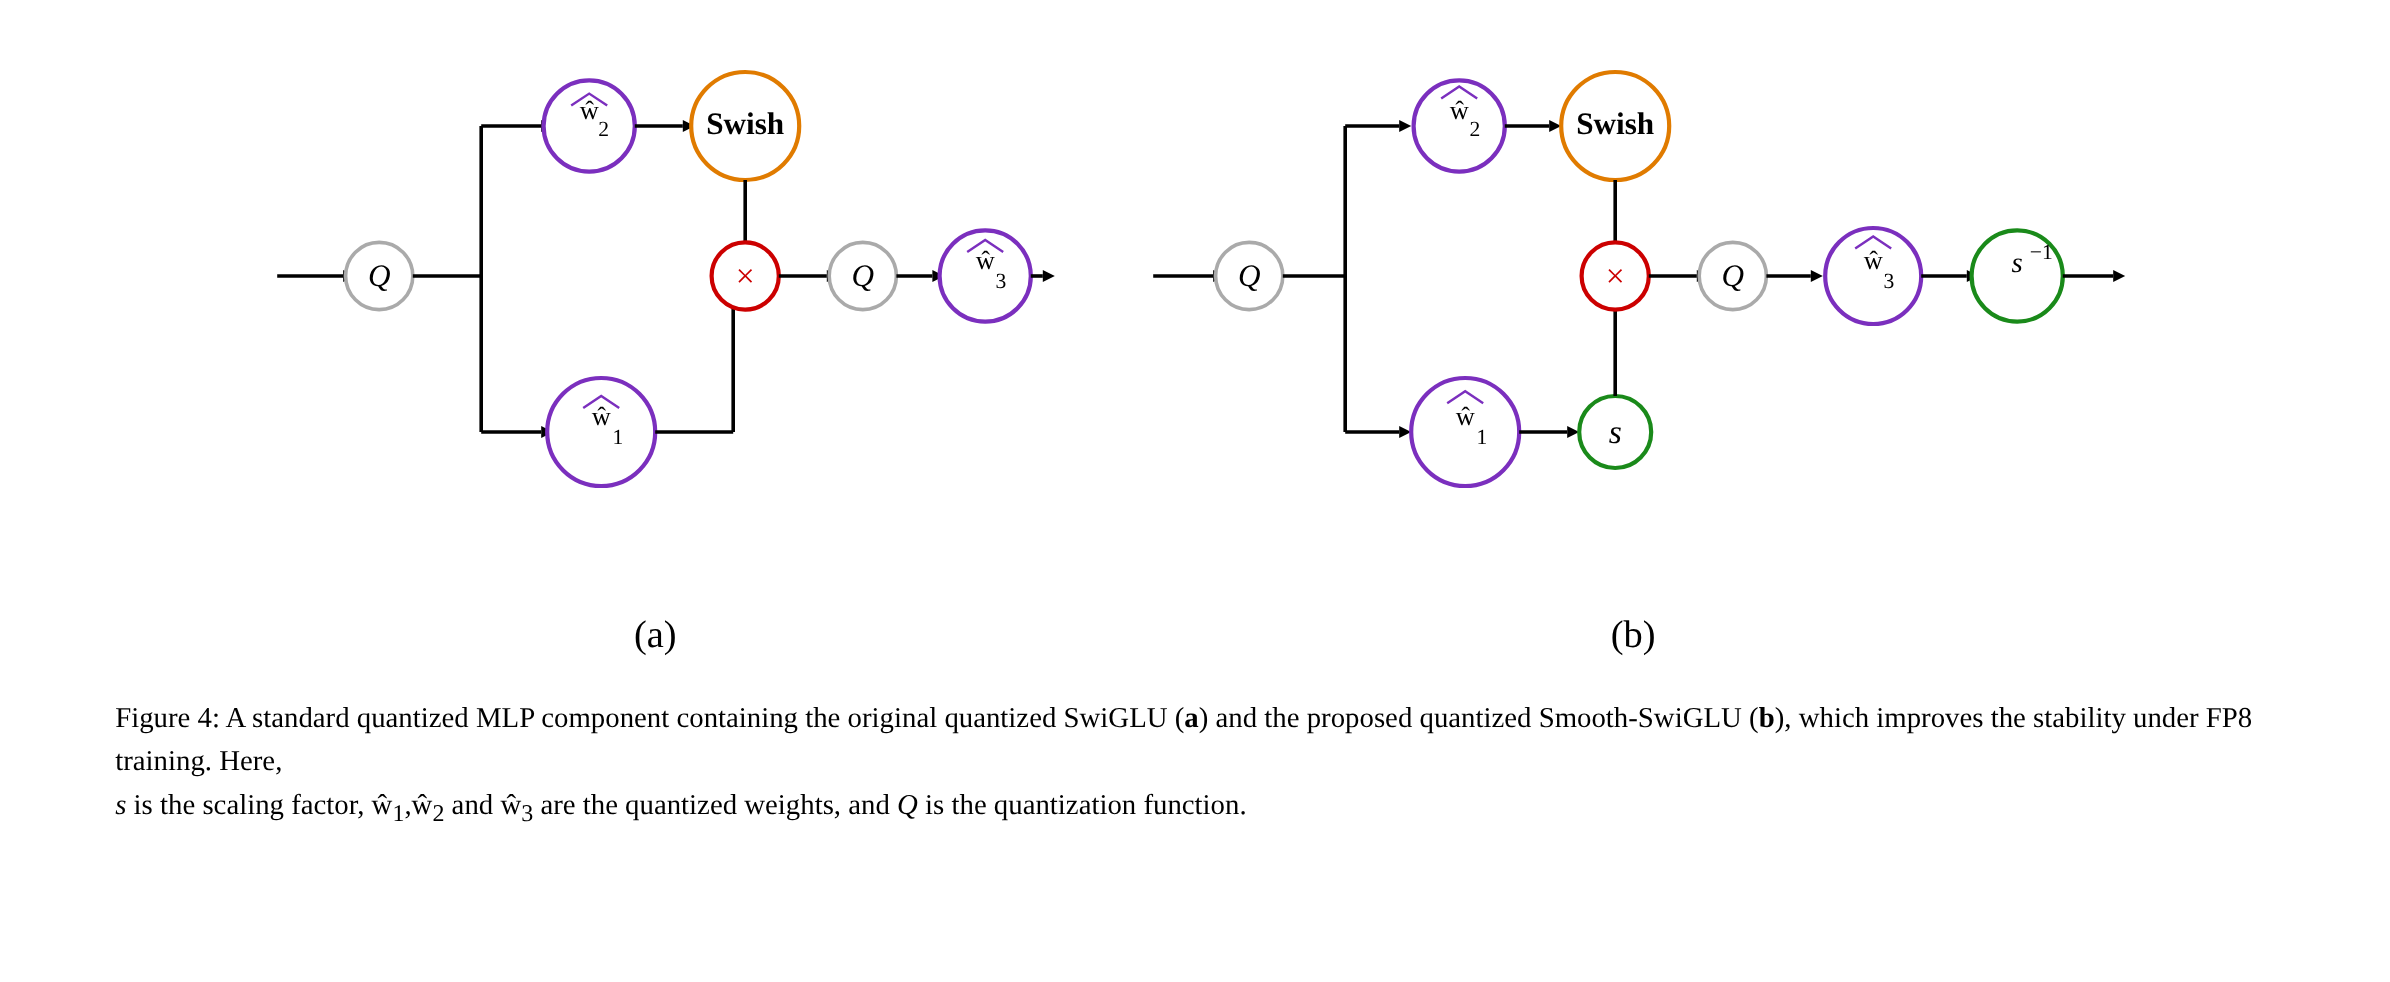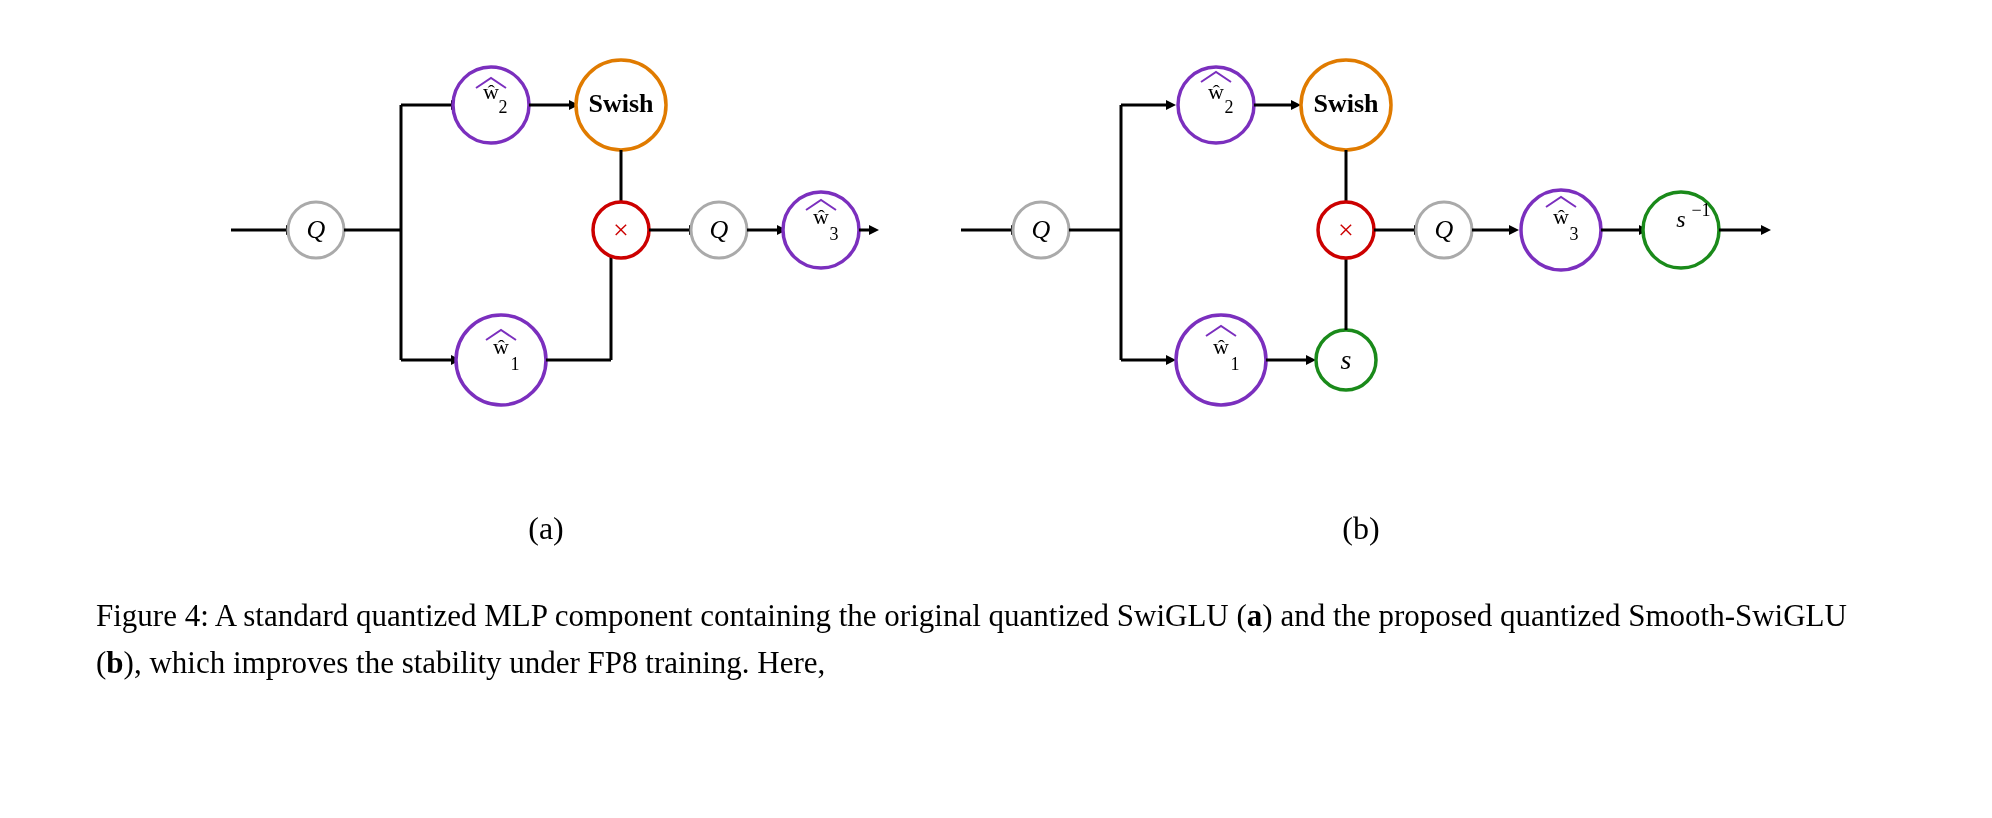--- a/index.html
+++ b/index.html
@@ -36,24 +36,24 @@
       color: #000;
     }
 
     svg {
       overflow: visible;
     }
 
     .caption {
       width: 100%;
       max-width: 1800px;
-      font-size: 31px;
+      font-size: 24px;
       line-height: 1.5;
       color: #000;
-      margin-top: 26px;
+      margin-top: 14px;
       text-align: left;
     }
 
     .caption span.bold {
       font-weight: bold;
     }
   </style>
 </head>
 <body>
 
@@ -204,13 +204,14 @@
     </svg>
     <div class="diagram-label">(b)</div>
   </div>
 
 </div>
 
 <div class="caption">
   <span>Figure 4:</span>
   A standard quantized MLP component containing the original quantized SwiGLU (<span class="bold">a</span>) and
   the proposed quantized Smooth-SwiGLU (<span class="bold">b</span>), which improves the stability under FP8 training. Here,<br>
+  <span><i>s</i> is the scaling factor, ŵ<sub>1</sub>,ŵ<sub>2</sub> and ŵ<sub>3</sub> are the quantized weights, and <i>Q</i> is the quantization function.</span>
 </div>
 
 </body></html>

